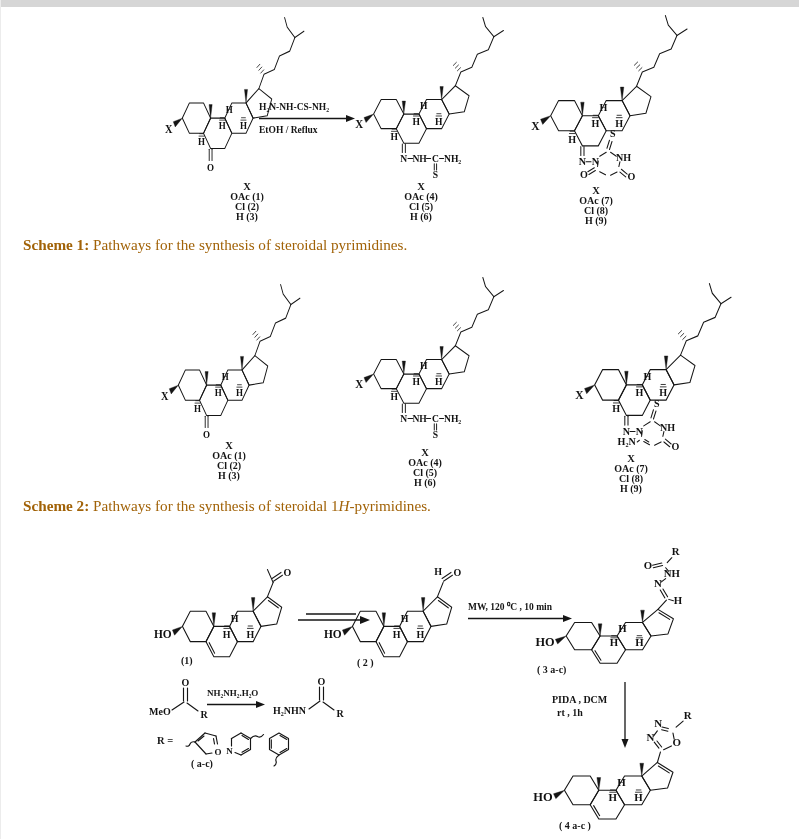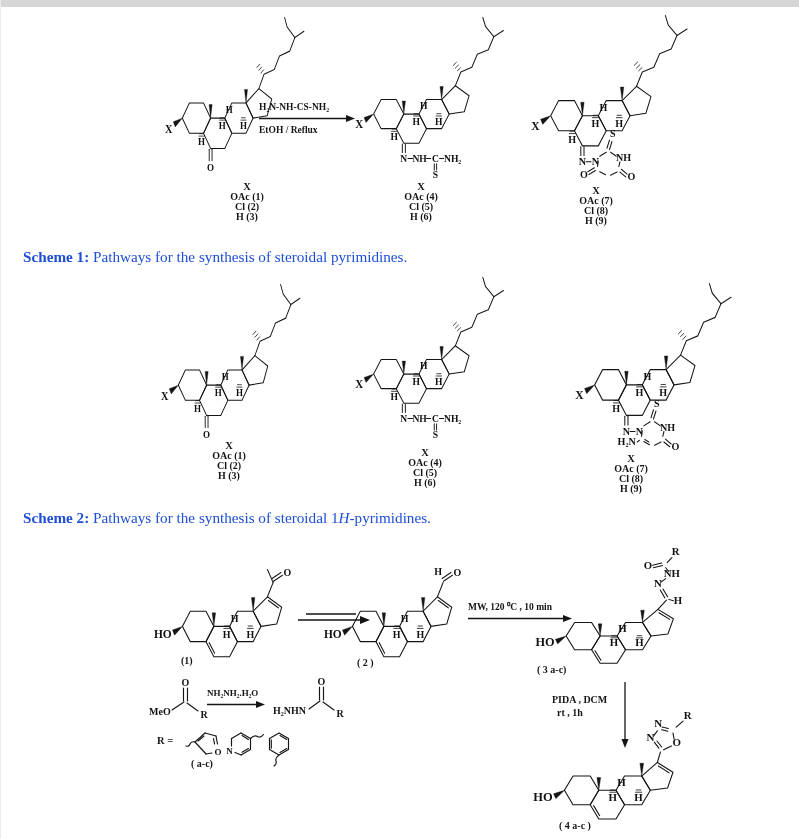--- a/index.html
+++ b/index.html
@@ -16,21 +16,21 @@
   svg.fine line, svg.fine path{stroke-width:1.15;}
   svg.fine text{font-size:10px;}
   svg.fine .sm2{font-size:9px;}
   .rxn{position:absolute;display:flex;flex-direction:column;row-gap:2px;}
   .rg,.rc{font-weight:700;font-size:9.5px;white-space:nowrap;line-height:10px;color:#151515;}
   svg.arrow line{stroke:#151515;stroke-width:1.3;}
   svg.arrow polygon{fill:#151515;stroke:none;}
   .col{position:absolute;width:72px;text-align:center;font-weight:700;color:#151515;}
   .colh{font-size:10.5px;line-height:11px;}
   .colr{font-size:10px;line-height:10.2px;}
-  .cap{position:absolute;font-size:15.2px;white-space:nowrap;color:#1d4ed8;margin-top:12px;}
+  .cap{position:absolute;font-size:15.2px;white-space:nowrap;color:#a16207;}
   .cap b{font-weight:700;}
   .lbl{position:absolute;font-weight:700;font-size:10px;white-space:nowrap;color:#151515;}
 </style>
 </head>
 <body>
 
 <div class="page">
   <div class="topbar"></div>
 
   <svg width="0" height="0" style="position:absolute" class="struct">

